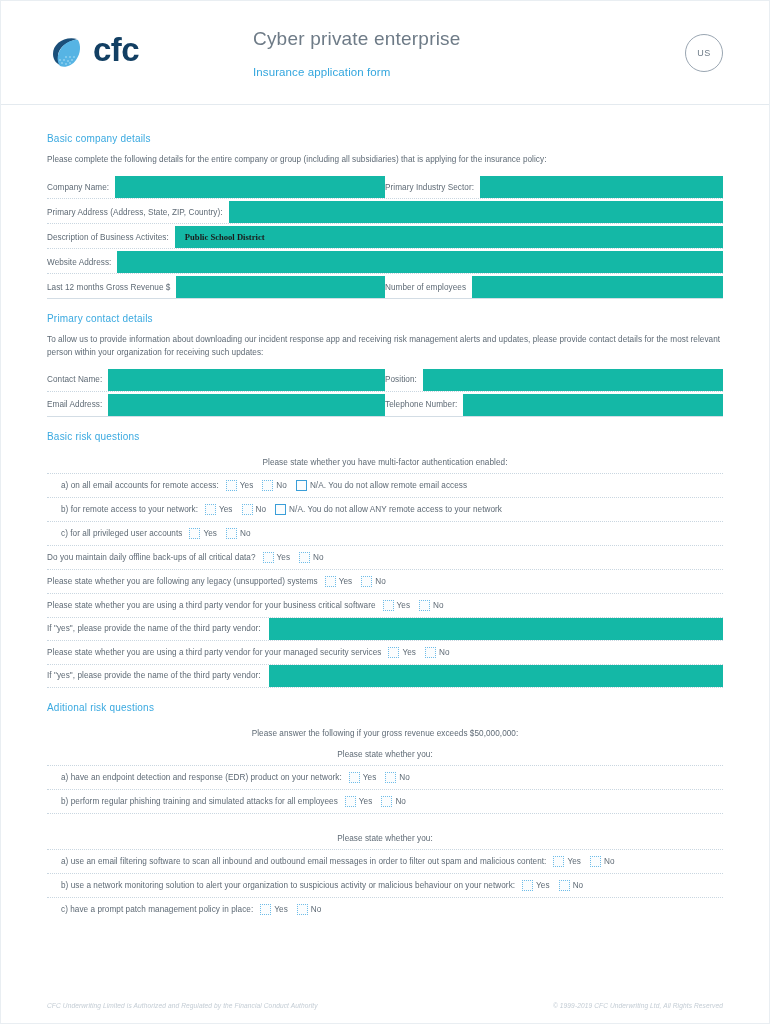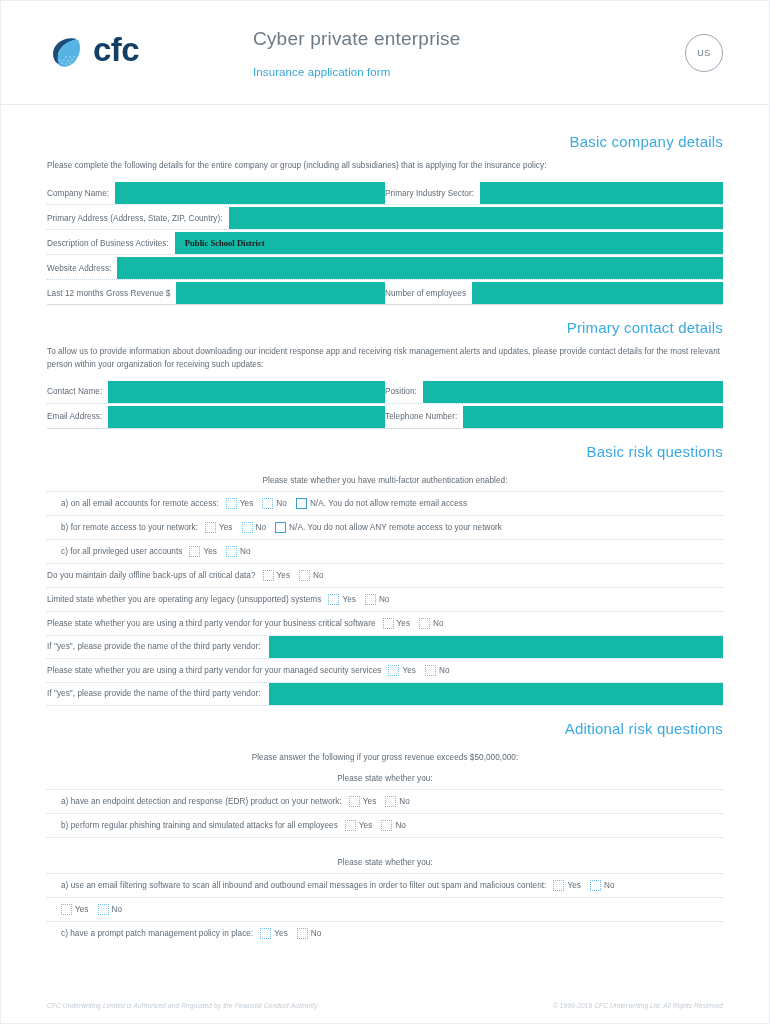--- a/index.html
+++ b/index.html
@@ -46,23 +46,22 @@
     width: 38px; height: 38px; border-radius: 50%;
     border: 1px solid #9aa6b2;
     display: flex; align-items: center; justify-content: center;
     font-size: 9px; color: #6e7b87; letter-spacing: .6px;
   }
 
   
   .content { padding: 16px 46px 0 46px; }
 
   .section-title {
-    color: #3aa9e0; font-size: 15px; letter-spacing: .2px;
+    color: #3aa9e0; font-size: 10px; letter-spacing: .2px;
     margin: 12px 0 10px 0;
-    text-align: right;
   }
   .section-title.tight { margin-top: 14px; }
 
   .intro {
     font-size: 8.2px; color: #5e6a75; line-height: 1.5;
     margin-bottom: 10px; letter-spacing: .05px;
   }
 
   
   .row {
@@ -276,21 +275,21 @@
       <span class="qtext">Do you maintain daily offline back-ups of all critical data?</span>
       <span class="cb-group">
         <span class="cb"></span>
         <span class="cb-lbl">Yes</span>
         <span class="cb"></span>
         <span class="cb-lbl last">No</span>
       </span>
     </div>
 
     <div class="qrow">
-      <span class="qtext">Limited state whether you are operating any legacy (unsupported) systems</span>
+      <span class="qtext">Please state whether you are following any legacy (unsupported) systems</span>
       <span class="cb-group">
         <span class="cb"></span>
         <span class="cb-lbl">Yes</span>
         <span class="cb"></span>
         <span class="cb-lbl last">No</span>
       </span>
     </div>
 
     <div class="qrow">
       <span class="qtext">Please state whether you are using a third party vendor for your business critical software</span>
@@ -355,20 +354,21 @@
       <span class="qtext">a) use an email filtering software to scan all inbound and outbound email messages in order to filter out spam and malicious content:</span>
       <span class="cb-group">
         <span class="cb"></span>
         <span class="cb-lbl">Yes</span>
         <span class="cb"></span>
         <span class="cb-lbl last">No</span>
       </span>
     </div>
 
     <div class="qrow indent">
+      <span class="qtext">b) use a network monitoring solution to alert your organization to suspicious activity or malicious behaviour on your network:</span>
       <span class="cb-group">
         <span class="cb"></span>
         <span class="cb-lbl">Yes</span>
         <span class="cb"></span>
         <span class="cb-lbl last">No</span>
       </span>
     </div>
 
     <div class="qrow indent noline">
       <span class="qtext">c) have a prompt patch management policy in place:</span>

